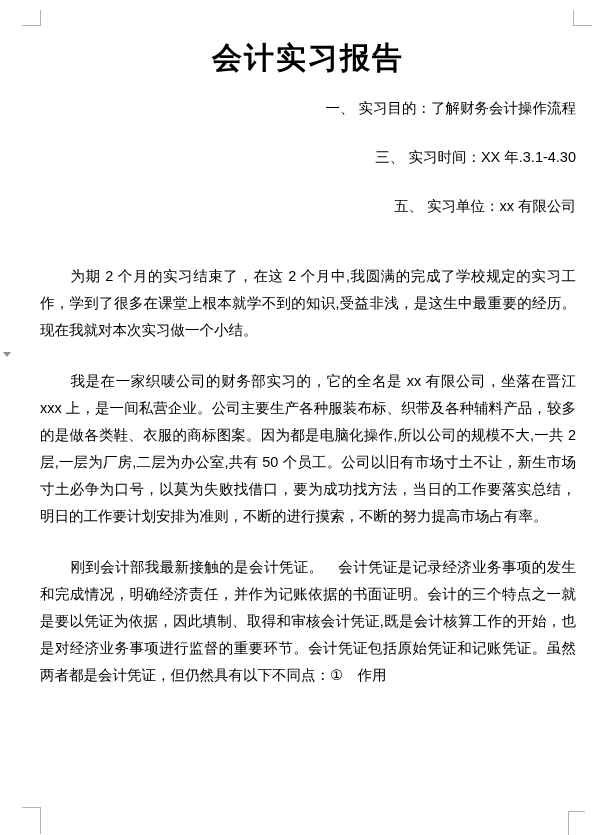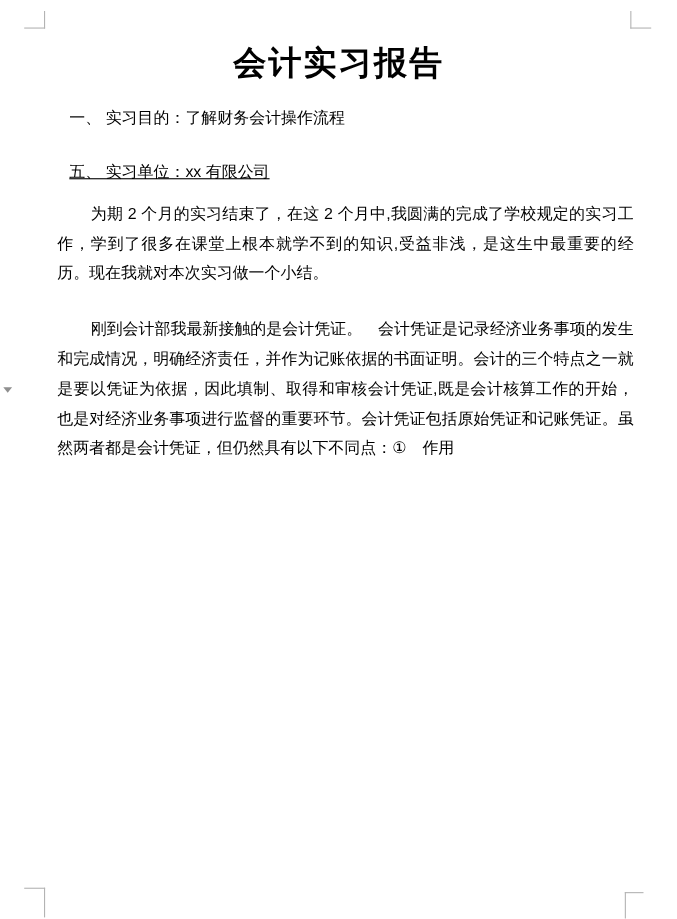--- a/index.html
+++ b/index.html
@@ -61,34 +61,34 @@
     margin: 10px 0 0 0;
     font-family: "DejaVu Serif", "Liberation Serif", serif;
     font-weight: bold;
     font-size: 30px;
     line-height: 36px;
     text-align: center;
     letter-spacing: 2px;
   }
   .outline {
     margin-top: 22px;
+    text-align: right;
   }
   .outline-item {
     margin: 0 0 28px 0;
     padding-left: 23px;
     font-size: 14.5px;
     line-height: 21px;
     white-space: nowrap;
   }
   .outline-item.last {
-    margin-bottom: 14px;
-    text-decoration: underline;
+    margin-bottom: 46px;
   }
   .body-para {
-    margin: 0 0 24px 12px;
+    margin: 0 0 24px 0;
     font-size: 14.5px;
     line-height: 27px;
     text-indent: 2.1em;
     text-align: justify;
   }
   .body-para:last-child {
     margin-bottom: 0;
   }
 </style>
 </head>
@@ -102,23 +102,25 @@
   <div class="bmark br"></div>
 
   <div class="margin-triangle"></div>
 
   <div class="content">
 
     <h1 class="doc-title">会计实习报告</h1>
 
     <div class="outline">
       <p class="outline-item">一、 实习目的：了解财务会计操作流程</p>
+      <p class="outline-item">三、 实习时间：XX 年.3.1-4.30</p>
       <p class="outline-item last">五、 实习单位：xx 有限公司</p>
     </div>
 
     <p class="body-para">为期 2 个月的实习结束了，在这 2 个月中,我圆满的完成了学校规定的实习工作，学到了很多在课堂上根本就学不到的知识,受益非浅，是这生中最重要的经历。现在我就对本次实习做一个小结。</p>
 
+    <p class="body-para">我是在一家织唛公司的财务部实习的，它的全名是 xx 有限公司，坐落在晋江 xxx 上，是一间私营企业。公司主要生产各种服装布标、织带及各种辅料产品，较多的是做各类鞋、衣服的商标图案。因为都是电脑化操作,所以公司的规模不大,一共 2 层,一层为厂房,二层为办公室,共有 50 个员工。公司以旧有市场寸土不让，新生市场寸土必争为口号，以莫为失败找借口，要为成功找方法，当日的工作要落实总结，明日的工作要计划安排为准则，不断的进行摸索，不断的努力提高市场占有率。</p>
 
 
     <p class="body-para">刚到会计部我最新接触的是会计凭证。　会计凭证是记录经济业务事项的发生和完成情况，明确经济责任，并作为记账依据的书面证明。会计的三个特点之一就是要以凭证为依据，因此填制、取得和审核会计凭证,既是会计核算工作的开始，也是对经济业务事项进行监督的重要环节。会计凭证包括原始凭证和记账凭证。虽然两者都是会计凭证，但仍然具有以下不同点：①　作用</p>
 
   </div>
 </div>
 
 </body></html>

